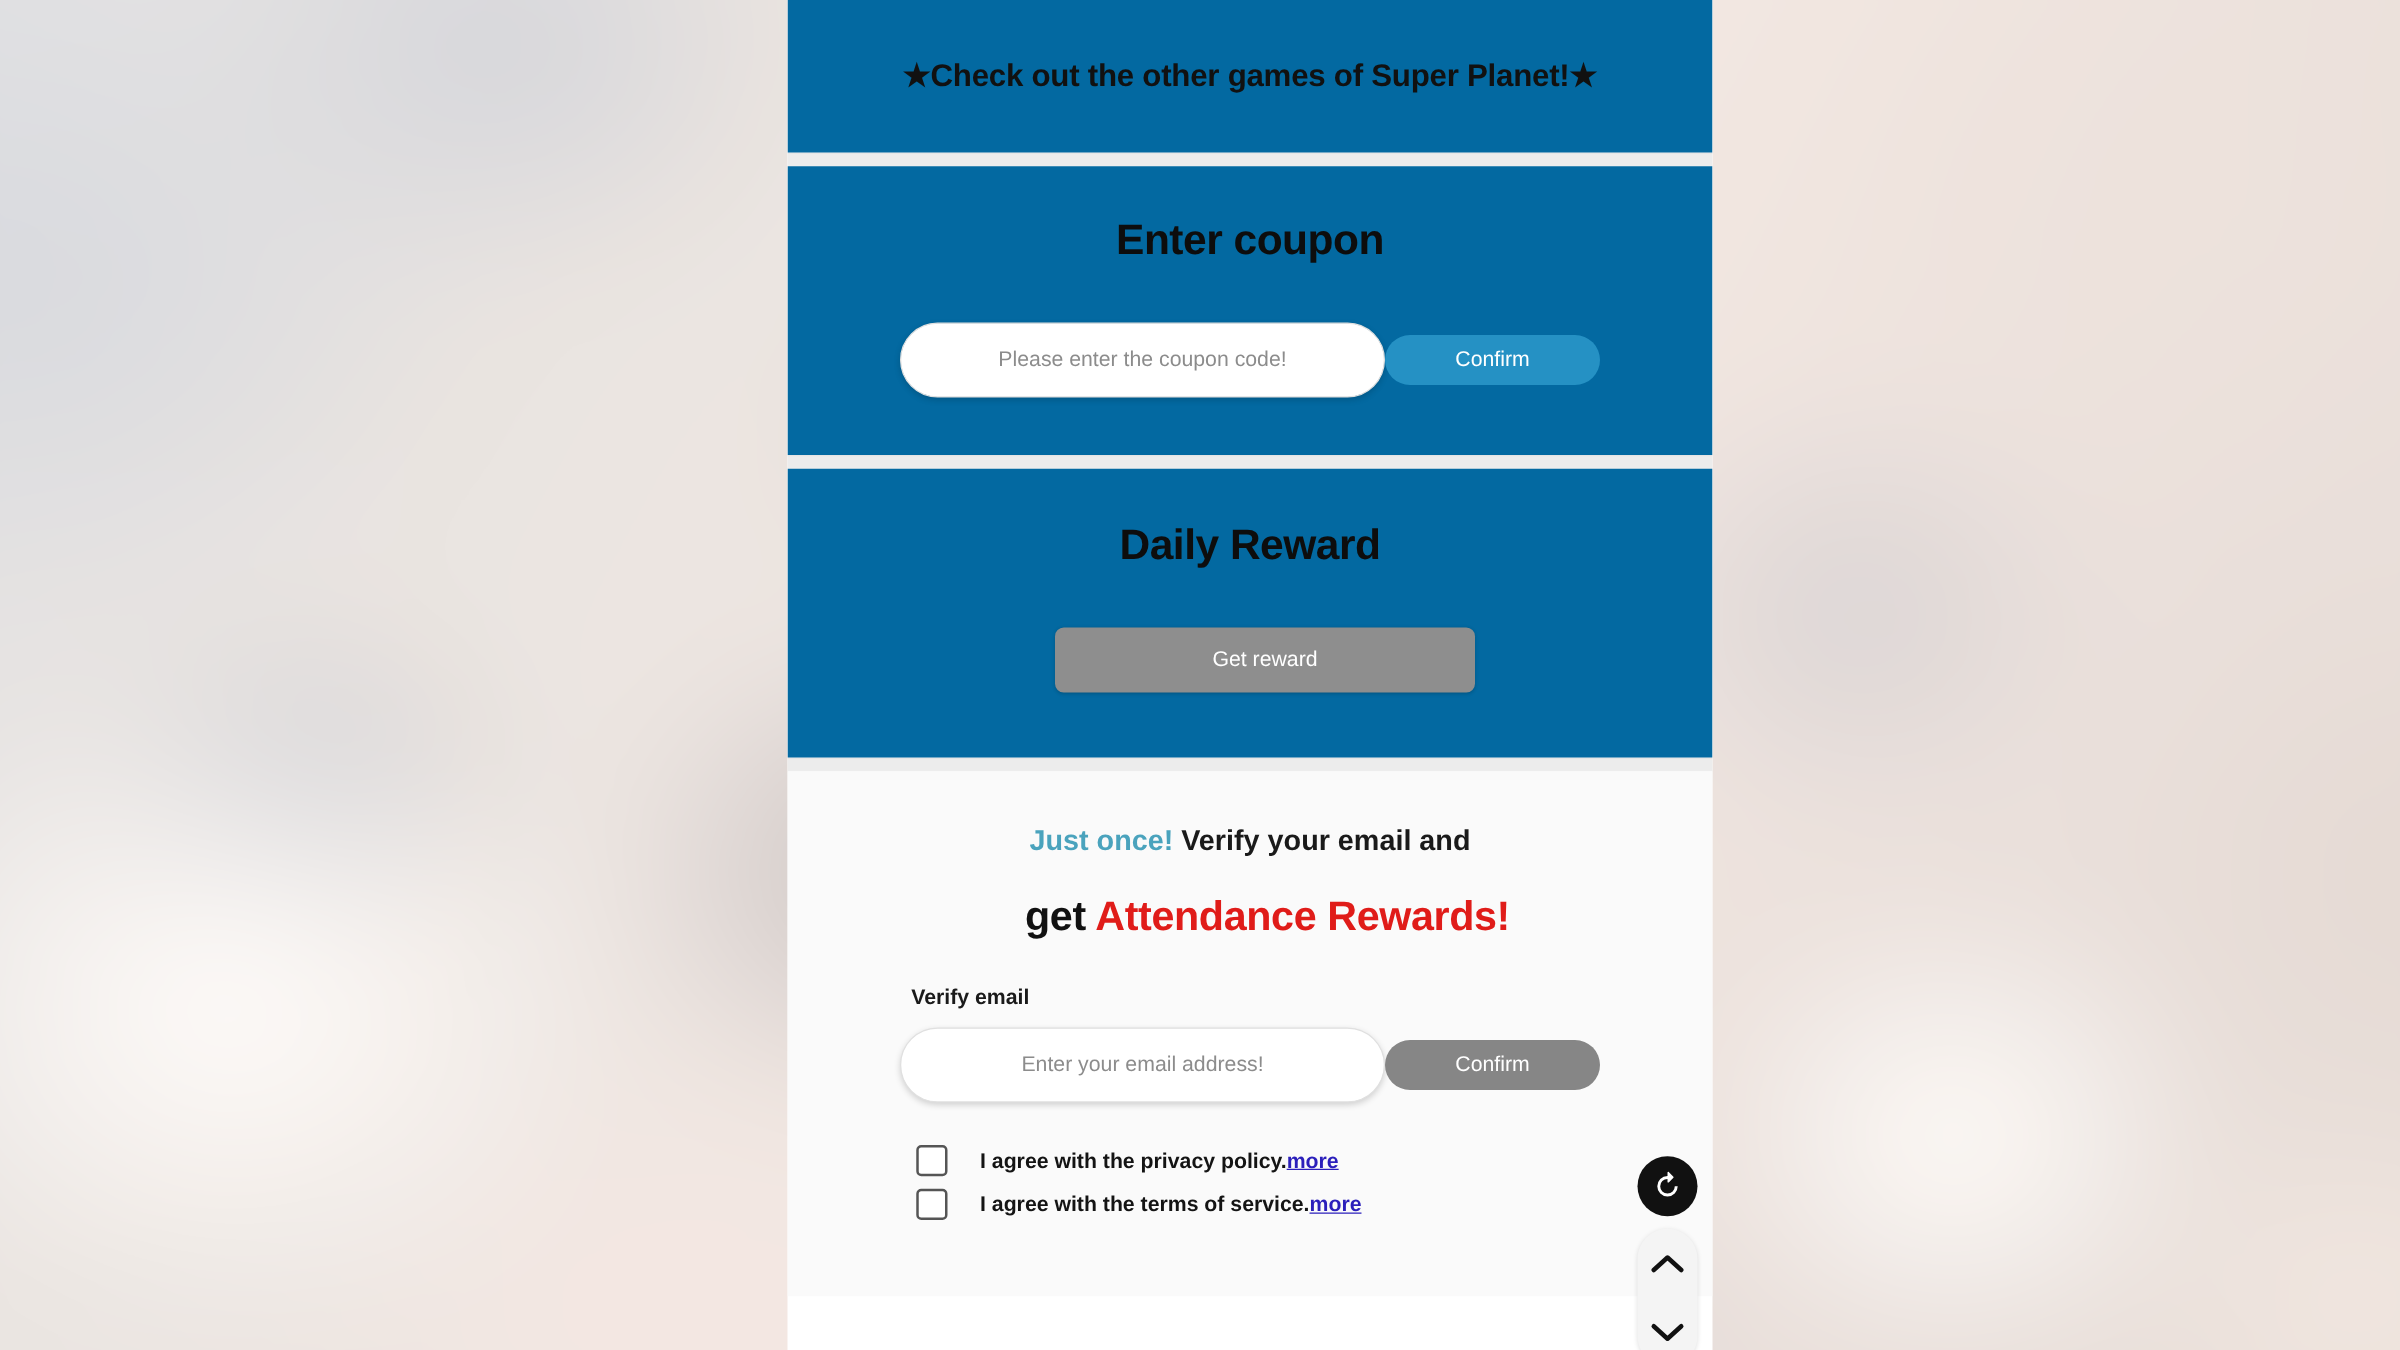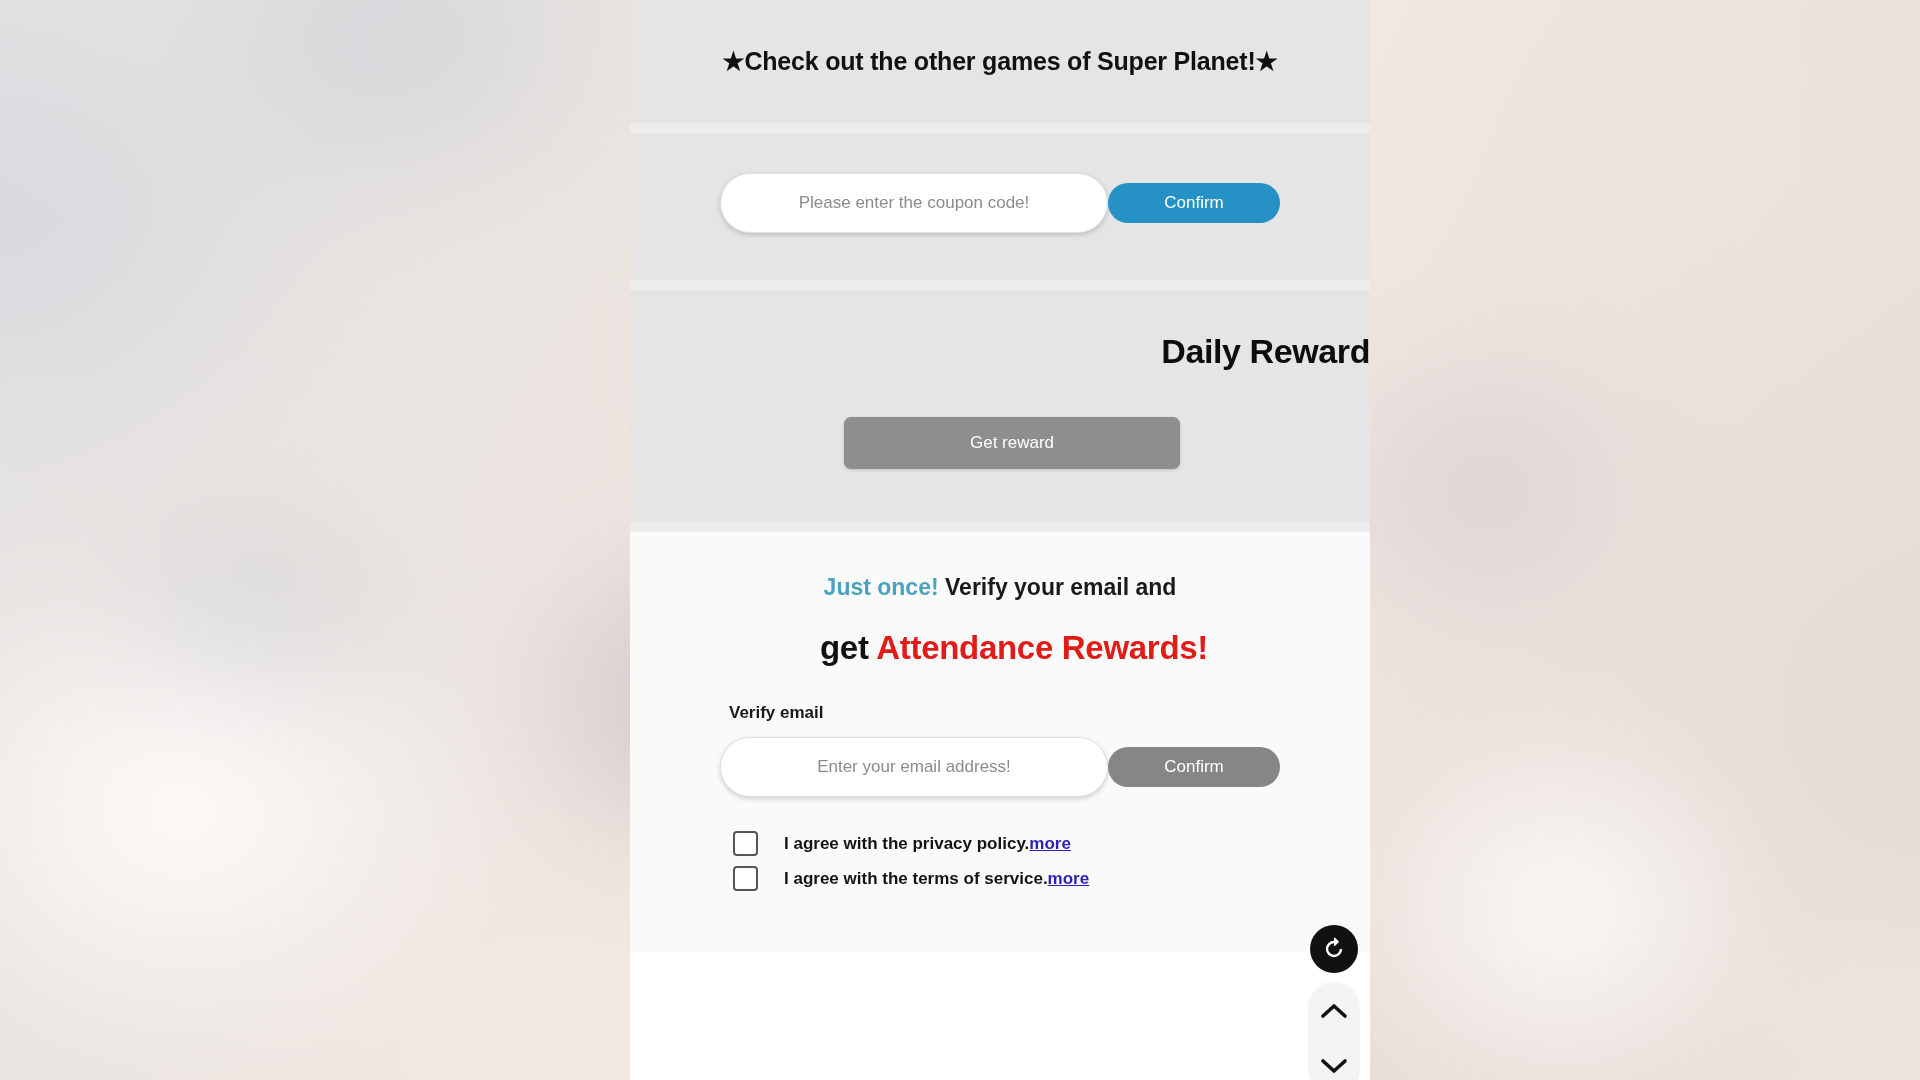--- a/index.html
+++ b/index.html
@@ -45,21 +45,21 @@
   #panel {
     position: absolute;
     left: 630px;
     top: 0;
     width: 740px;
     height: 1080px;
     background: #ffffff;
     overflow: hidden;
   }
 
-  .section { background: #e5e5e5; position: relative; }
+  .section { background: #0369a1; position: relative; }
   .divider { height: 11px; background: #ececec; border-top: 1px solid #e4e4e4; border-bottom: 1px solid #ededed; }
 
   
   #promo-banner {
     height: 122px;
     display: flex;
     align-items: center;
     justify-content: center;
   }
   #promo-text {
@@ -111,21 +111,21 @@
     font-size: 17px;
     color: #ffffff;
     cursor: pointer;
     font-family: Liberation Sans, sans-serif;
   }
   .pill-btn.primary  { background: #2591c4; }
   .pill-btn.disabled { background: #868686; cursor: default; }
 
   
   #reward-section { padding: 42px 0 52px; }
-  #reward-title { margin-bottom: 46px; text-align: right; }
+  #reward-title { margin-bottom: 46px; }
   #reward-btn-wrap { display: flex; justify-content: center; }
   #get-reward-btn {
     width: 336px;
     height: 52px;
     border: none;
     border-radius: 7px;
     background: #8e8e8e;
     color: #ffffff;
     font-size: 17px;
     font-family: "Liberation Sans", sans-serif;
@@ -241,20 +241,21 @@
 
 <div id="panel">
 
   <div id="promo-banner" class="section">
     <div id="promo-text">★Check out the other games of Super Planet!★</div>
   </div>
 
   <div class="divider"></div>
 
   <div id="coupon-section" class="section">
+    <div id="coupon-title" class="sec-title">Enter coupon</div>
     <div class="field-row">
       <input class="pill-input" type="text" placeholder="Please enter the coupon code!" style="">
       <button class="pill-btn primary">Confirm</button>
     </div>
   </div>
 
   <div class="divider"></div>
 
   <div id="reward-section" class="section">
     <div id="reward-title" class="sec-title">Daily Reward</div>

